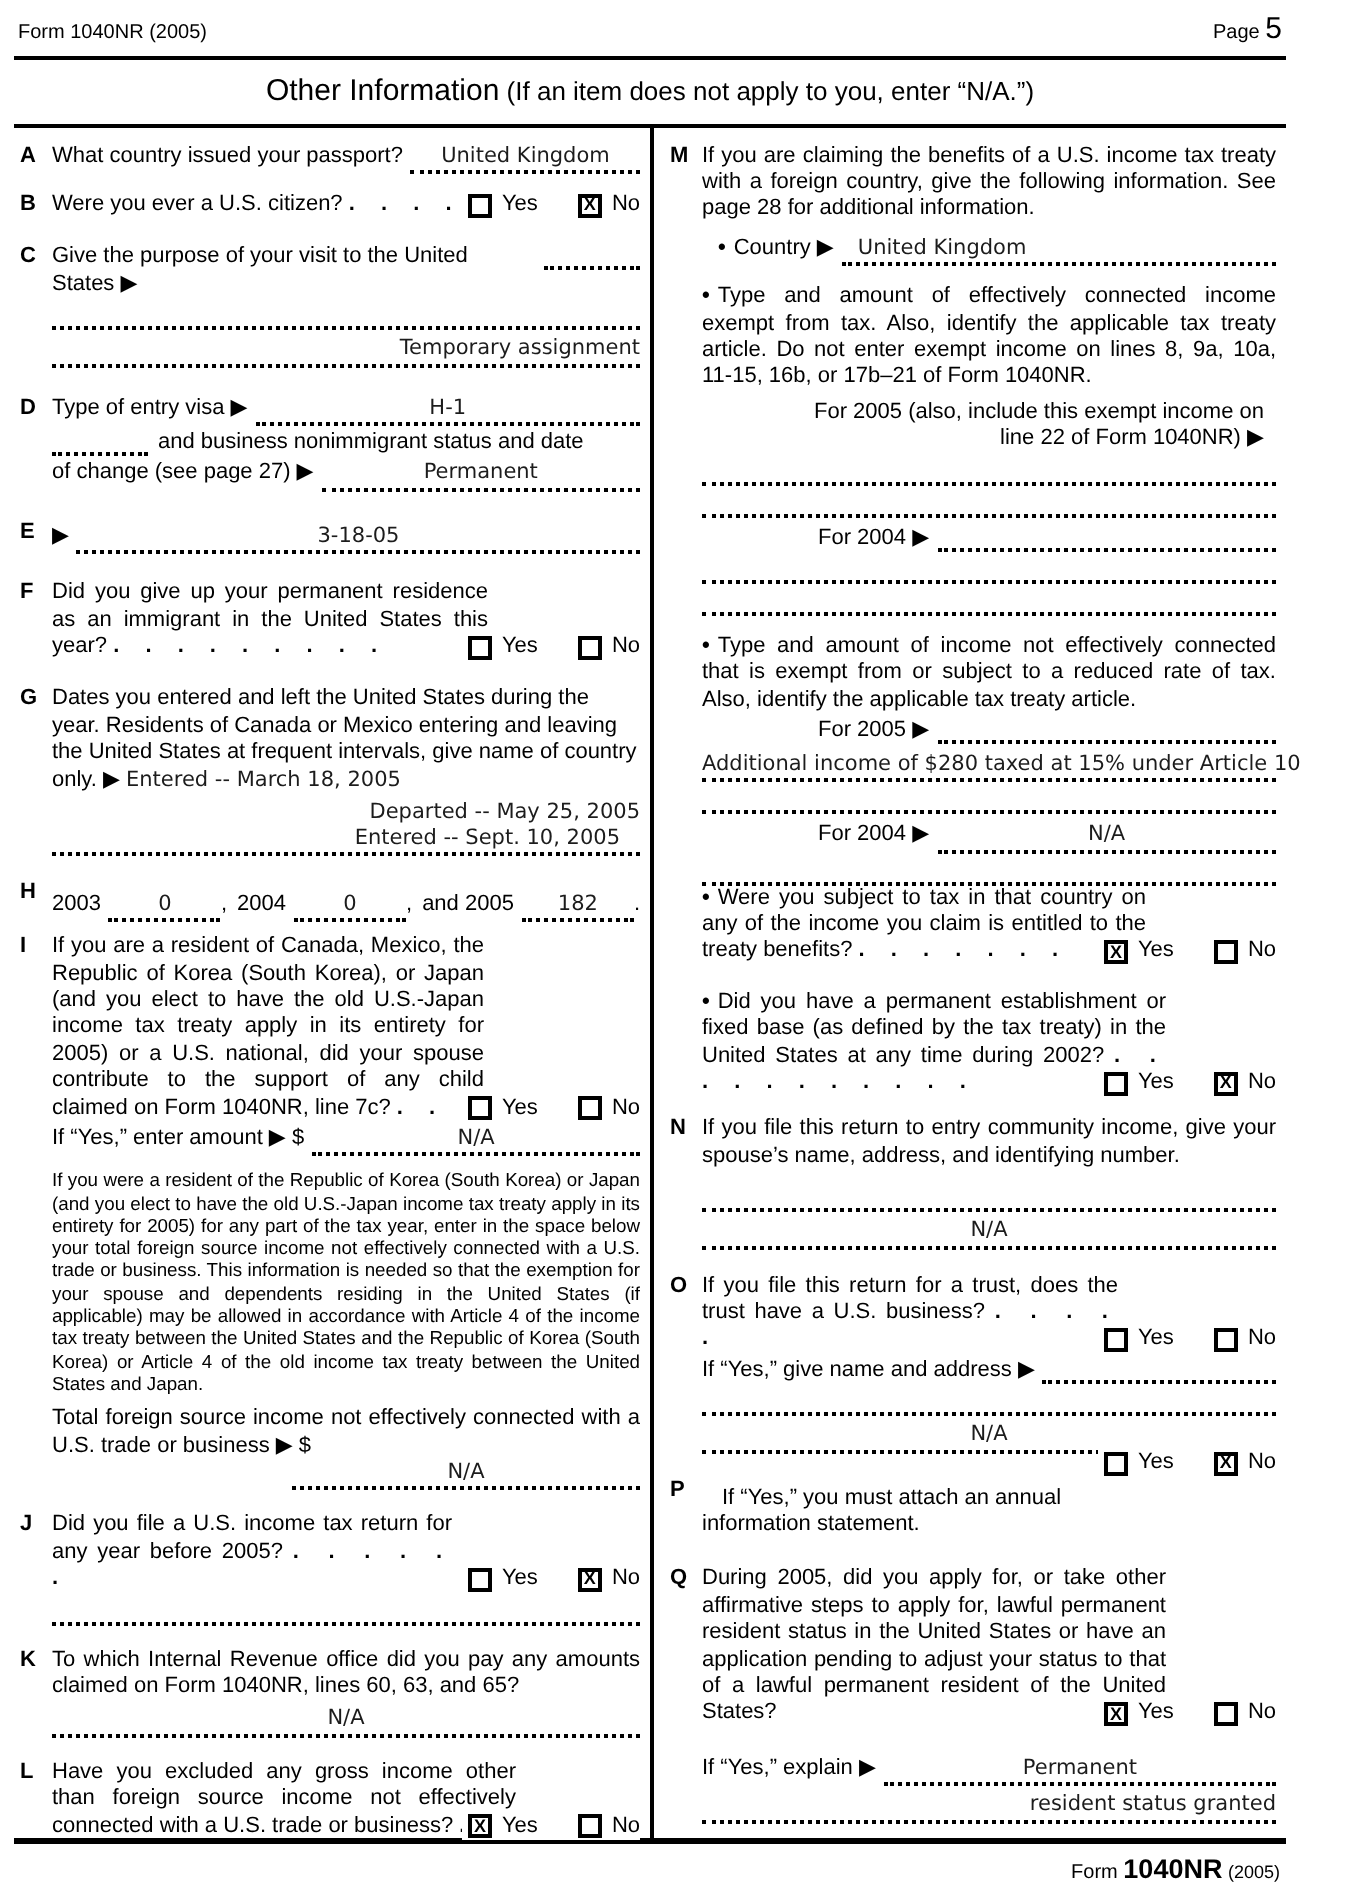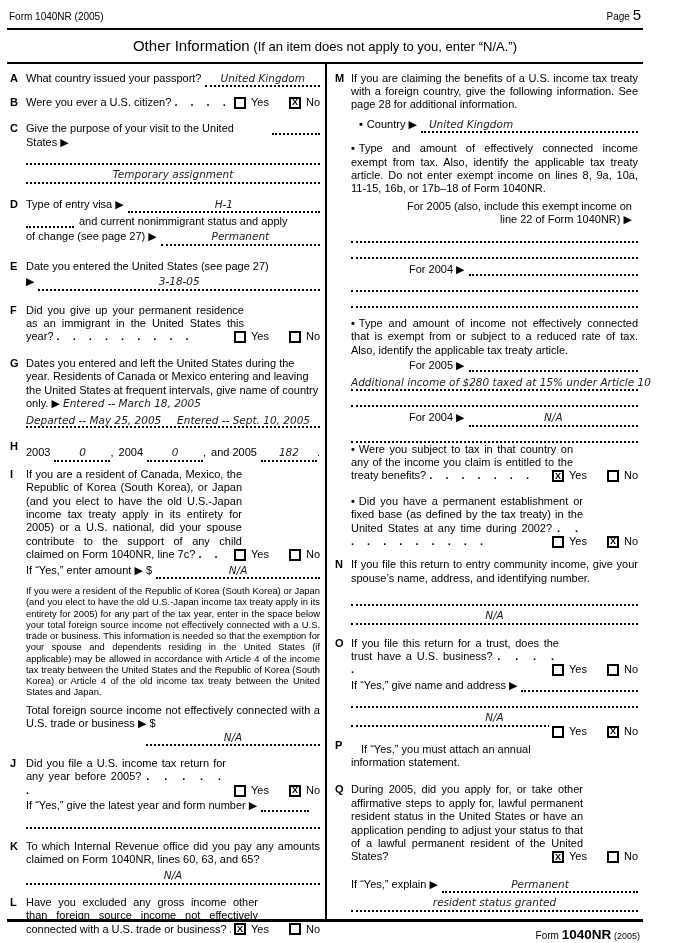--- a/index.html
+++ b/index.html
@@ -26,29 +26,29 @@
   .qtext { display:block; }
   .yn { position:absolute; right:0; bottom:0; display:inline-flex; align-items:center; gap:5px; background:#fff; padding-left:3px; }
   .yn .gap { width:10px; }
   .cb { width:12px; height:12px; flex:none; border:2px solid #000; display:inline-flex;
         align-items:center; justify-content:center; font-size:9px; font-weight:bold; line-height:1; }
   .dots { letter-spacing:5px; font-weight:bold; }
   .lf { display:flex; align-items:flex-start; }
   .fill { flex:1; border-bottom:2px dotted #000; min-height:13px; text-align:center; margin-left:4px; }
   .fill.short { flex:none; width:48px; }
   .dotline { border-bottom:2px dotted #000; min-height:13px; margin-top:3px; text-align:center; }
-  .dotline.left { text-align:center; }
-  .hand { font-family:"DejaVu Sans", sans-serif; font-style:italic; font-size:10.5px; color:#1c1c1c; white-space:nowrap; }
+  .dotline.left { text-align:right; }
+  .hand { font-family:"DejaVu Sans", sans-serif; font-size:10.5px; color:#1c1c1c; white-space:nowrap; }
   .small { font-size:9.4px; line-height:1.2; }
   .indent-c { text-align:right; padding-right:2px; }
   .bullet { font-weight:bold; margin-right:4px; }
   .bpara { margin-top:9px; }
   .ftr { text-align:right; padding:5px 3px 0 0; font-size:10px; }
   .ftr .fnum { font-weight:bold; font-size:13.5px; }
-  .spread { display:flex; justify-content:space-between; }
+  .spread { display:flex; justify-content:space-between;flex-direction:column; }
   .mt2 { margin-top:2px; } .mt4 { margin-top:4px; } .mt6 { margin-top:6px; }
 </style>
 </head>
 <body>
 
 <div class="page">
 
   <div class="hdr">
     <span>Form 1040NR (2005)</span>
     <span>
@@ -105,33 +105,32 @@
 
       <div class="item" style="margin-bottom:14px">
         <span class="ltr">D</span>
         <div class="ibody">
           <div class="lf">
             <span>Type of entry visa ▶</span>
             <span class="fill"><span class="hand">H-1</span></span>
           </div>
           <div class="lf mt2">
             <span class="fill short" style="margin-left:0"></span>
-            <span style="margin-left:5px">and current nonimmigrant status and apply</span>
+            <span style="margin-left:5px">and business nonimmigrant status and date</span>
           </div>
           <div class="lf mt2">
             <span>of change (see page 27) ▶</span>
             <span class="fill"><span class="hand">Permanent</span></span>
           </div>
         </div>
       </div>
 
       <div class="item" style="margin-bottom:13px">
         <span class="ltr">E</span>
         <div class="ibody">
-          <div>Date you entered the United States (see page 27)</div>
           <div class="lf mt2">
             <span>▶</span>
             <span class="fill"><span class="hand">3-18-05</span></span>
           </div>
         </div>
       </div>
 
       <div class="item" style="margin-bottom:13px">
         <span class="ltr">F</span>
         <div class="ibody qwrap">
@@ -208,24 +207,20 @@
           <div class="qwrap">
             <span class="qtext just" style="width:200px"><span>Did you file a U.S. income tax return for any year before 2005?</span> <span class="dots">. . . . . .</span></span>
             <span class="yn">
               <span class="cb"></span>
               <span>Yes</span>
               <span class="gap"></span>
               <span class="cb">X</span>
               <span>No</span>
             </span>
           </div>
-          <div class="lf mt2">
-            <span>If “Yes,” give the latest year and form number ▶</span>
-            <span class="fill short"></span>
-          </div>
           <div class="dotline"></div>
         </div>
       </div>
 
       <div class="item" style="margin-bottom:11px">
         <span class="ltr">K</span>
         <div class="ibody">
           <div class="lf">
             <span class="just" style="display:inline">To which Internal Revenue office did you pay any amounts claimed on Form 1040NR, lines 60, 63, and 65?</span>
           </div>
@@ -258,21 +253,21 @@
         <span class="ltr">M</span>
         <div class="ibody">
           <div class="just">If you are claiming the benefits of a U.S. income tax treaty with a foreign country, give the following information. See page 28 for additional information.</div>
 
           <div class="lf mt6" style="padding-left:8px">
             <span class="bullet">•</span>
             <span>Country ▶</span>
             <span class="fill" style="text-align:left; padding-left:8px"><span class="hand">United Kingdom</span></span>
           </div>
 
-          <div class="just bpara"><span class="bullet">•</span><span>Type and amount of effectively connected income exempt from tax. Also, identify the applicable tax treaty article. Do not enter exempt income on lines 8, 9a, 10a, 11-15, 16b, or 17b–18 of Form 1040NR.</span></div>
+          <div class="just bpara"><span class="bullet">•</span><span>Type and amount of effectively connected income exempt from tax. Also, identify the applicable tax treaty article. Do not enter exempt income on lines 8, 9a, 10a, 11-15, 16b, or 17b–21 of Form 1040NR.</span></div>
           <div class="lf mt4" style="padding-left:42px">
             <span class="indent-c">For 2005 (also, include this exempt income on line 22 of Form 1040NR) ▶</span>
             <span class="fill"></span>
           </div>
           <div class="dotline"></div>
           <div class="dotline"></div>
           <div class="lf" style="padding-left:58px; margin-top:4px">
             <span>For 2004 ▶</span>
             <span class="fill"></span>
           </div>

